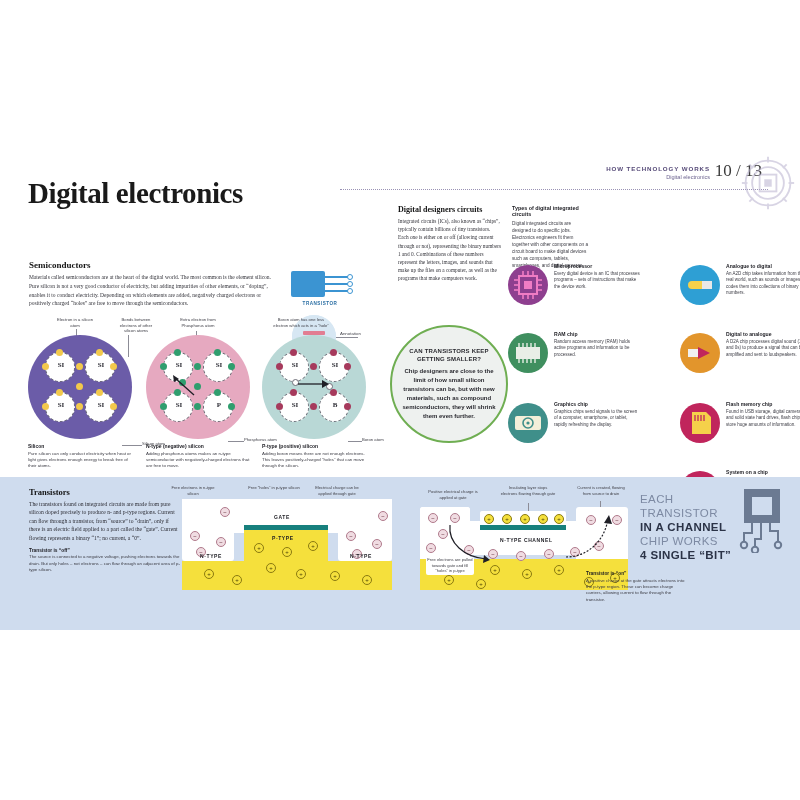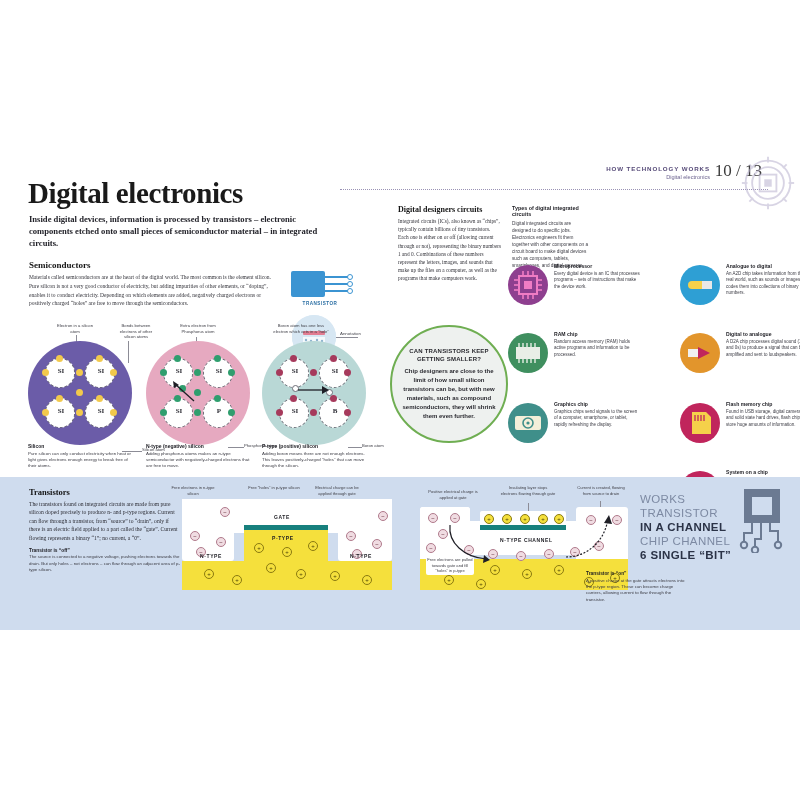--- a/index.html
+++ b/index.html
@@ -28,21 +28,21 @@
   .tr-icon .body{position:absolute;left:6px;top:4px;width:34px;height:26px;background:#3b94d2;border-radius:2px;}
   .tr-icon .leg{position:absolute;left:40px;height:2px;background:#3b94d2;width:24px;}
   .tr-icon .dot{position:absolute;left:62px;width:4px;height:4px;border-radius:50%;border:1.2px solid #3b94d2;background:#fff;}
   .tr-icon .cap{position:absolute;left:0;top:34px;width:70px;text-align:center;font-size:4.6px;font-weight:bold;letter-spacing:.5px;color:#2a6ea3;}
 
   .ann-circ{position:absolute;left:292px;top:160px;width:44px;height:44px;border-radius:50%;background:#d7e7f3;}
   .ann-lead{position:absolute;left:336px;top:182px;width:22px;border-top:.6px solid #8c8c96;}
   .ann-txt{position:absolute;left:340px;top:176px;font-size:4.4px;color:#4a4a52;}
 
   
-  .atoms{position:absolute;left:22px;top:168px;width:352px;height:125px;}
+  .atoms{position:absolute;left:22px;top:162px;width:352px;height:125px;}
   .atombox{position:absolute;top:18px;width:104px;height:104px;}
   .atombox .disc{position:absolute;left:0;top:0;width:104px;height:104px;border-radius:50%;}
   .a1{left:6px;} .a2{left:124px;} .a3{left:240px;}
   .a1 .disc{background:#6b5ca8;} .a2 .disc{background:#e6a9c0;} .a3 .disc{background:#b9d8d6;}
   .atom{position:absolute;width:30px;height:30px;border-radius:50%;background:#fff;border:1px dashed #6e6e78;box-sizing:border-box;}
   .atom span{position:absolute;left:0;top:8px;width:30px;text-align:center;font-size:7px;font-weight:bold;color:#2d2d35;font-family:"Liberation Serif",serif;}
   .el{position:absolute;width:7px;height:7px;border-radius:50%;}
   .el.y{background:#f2c94c;} .el.g{background:#2f9e6e;} .el.m{background:#a63a5c;}
   .el.hole{background:#ffffff;border:1px solid #6e6e78;box-sizing:border-box;}
   .lbl{position:absolute;font-size:4.2px;color:#3e3e46;line-height:1.35;}
@@ -127,21 +127,20 @@
         <line x1="10" y1="10" x2="14" y2="14"></line>
             <line x1="46" y1="46" x2="50" y2="50"></line>
         <line x1="50" y1="10" x2="46" y2="14"></line>
             <line x1="14" y1="46" x2="10" y2="50"></line>
       </g>
       <rect x="26" y="26" width="8" height="8" fill="#b9b2cf"></rect>
     </svg>
   </div>
 
   <div class="title">Digital electronics</div>
-  <div class="standfirst">Inside digital devices, information is processed by transistors – electronic components etched onto small pieces of semiconductor material – in integrated circuits.</div>
 
   <div class="sec-semi">
     <div class="h3">Semiconductors</div>
     <p>Materials called semiconductors are at the heart of the digital world. The most common is the element silicon. Pure silicon is not a very good conductor of electricity, but adding impurities of other elements, or “doping”, enables it to conduct electricity. Depending on which elements are added, negatively charged electrons or positively charged “holes” are free to move through the semiconductors.</p>
   </div>
 
   <div class="tr-icon">
     <div class="body"></div>
     <div class="leg" style="top:9px"></div>
     <div class="leg" style="top:16px"></div>
@@ -564,25 +563,25 @@
   </div>
 
   <div class="transsec" style="left:586px;top:416px;width:104px">
     <div class="subnote" style="margin-top:0">
       <h5>Transistor is “on”</h5>
       <p>A positive charge at the gate attracts electrons into the p-type region. These can become charge carriers, allowing current to flow through the transistor.</p>
     </div>
   </div>
 
   <div class="memo">
-    <div class="ln">WORKS</div>
+    <div class="ln">EACH</div>
     <div class="ln">TRANSISTOR</div>
     <div class="ln b">IN A CHANNEL</div>
-    <div class="ln">CHIP CHANNEL</div>
-    <div class="ln b">6 SINGLE “BIT”</div>
+    <div class="ln">CHIP WORKS</div>
+    <div class="ln b">4 SINGLE “BIT”</div>
   </div>
 
   <svg class="memochip" viewBox="0 0 54 66">
     <rect x="10" y="2" width="36" height="34" fill="#6b7a92"></rect>
     <rect x="18" y="10" width="20" height="18" fill="#cfdcee"></rect>
     <g fill="none" stroke="#6b7a92" stroke-width="2">
       <path d="M18 36 v10 h-8 v8"></path>
           <path d="M27 36 v16 h-6 v8"></path>
           <path d="M36 36 v8 h8 v10"></path>
       <circle cx="10" cy="58" r="3.2"></circle>

